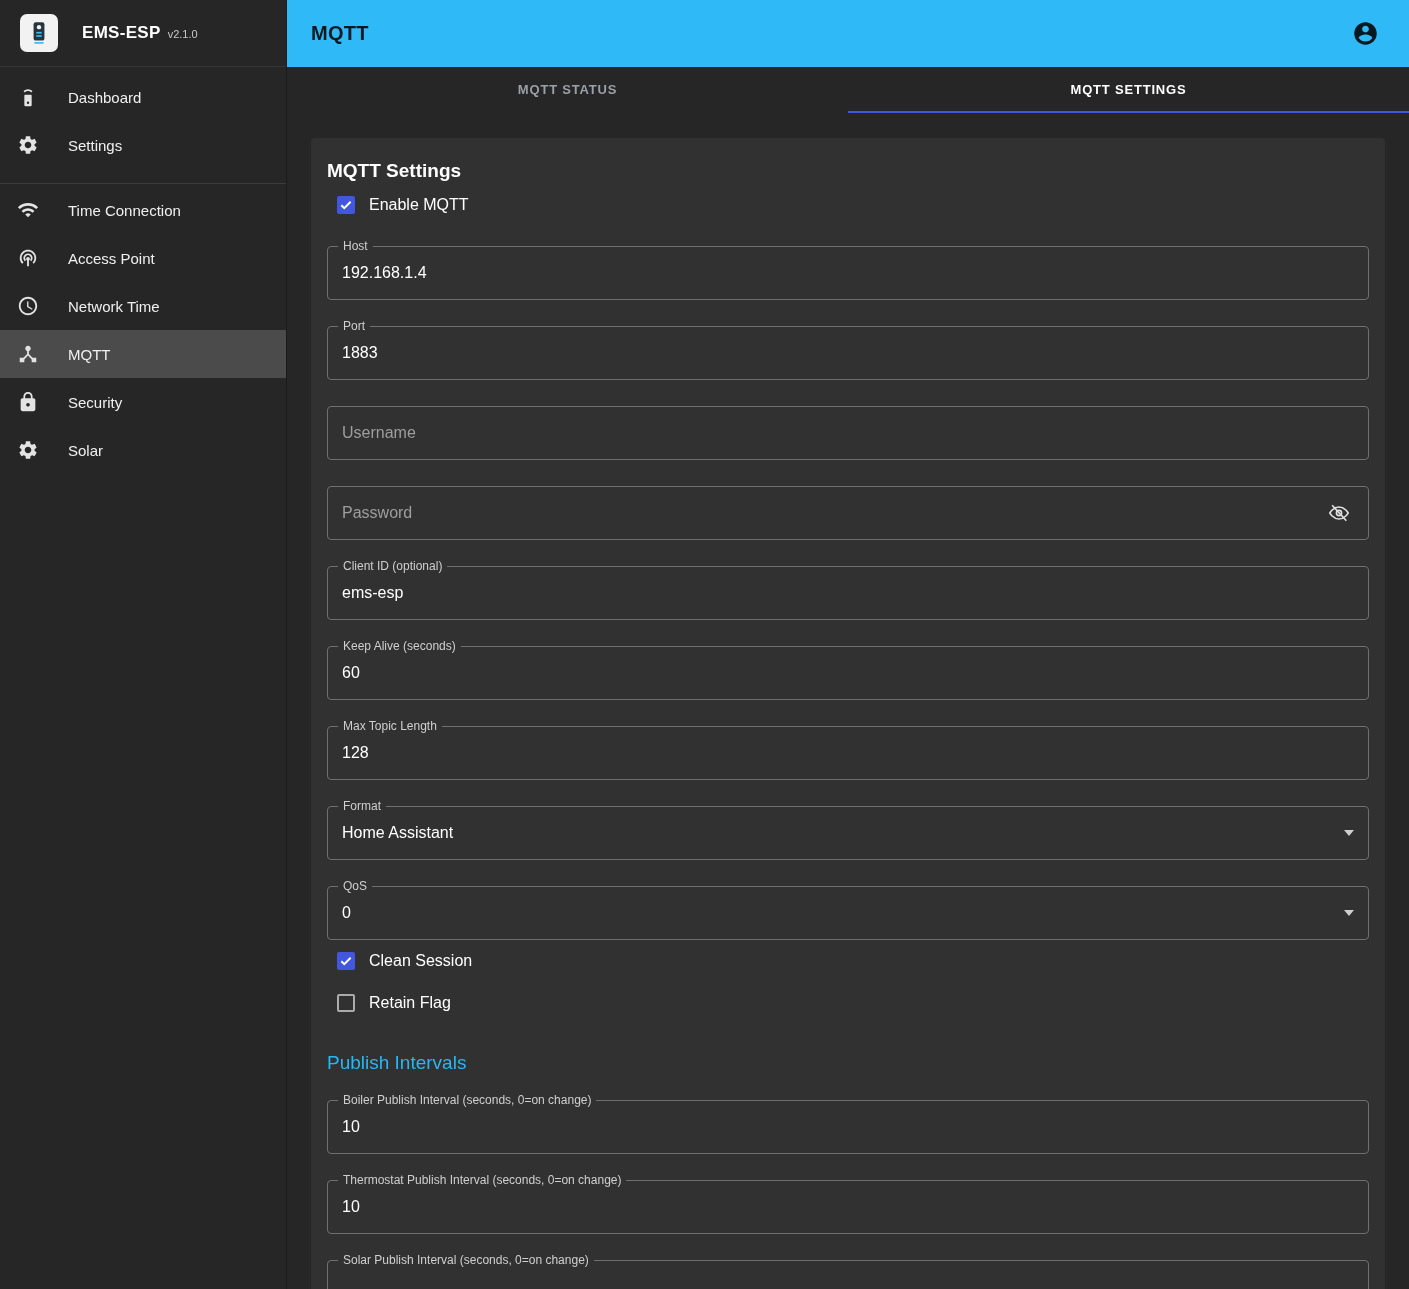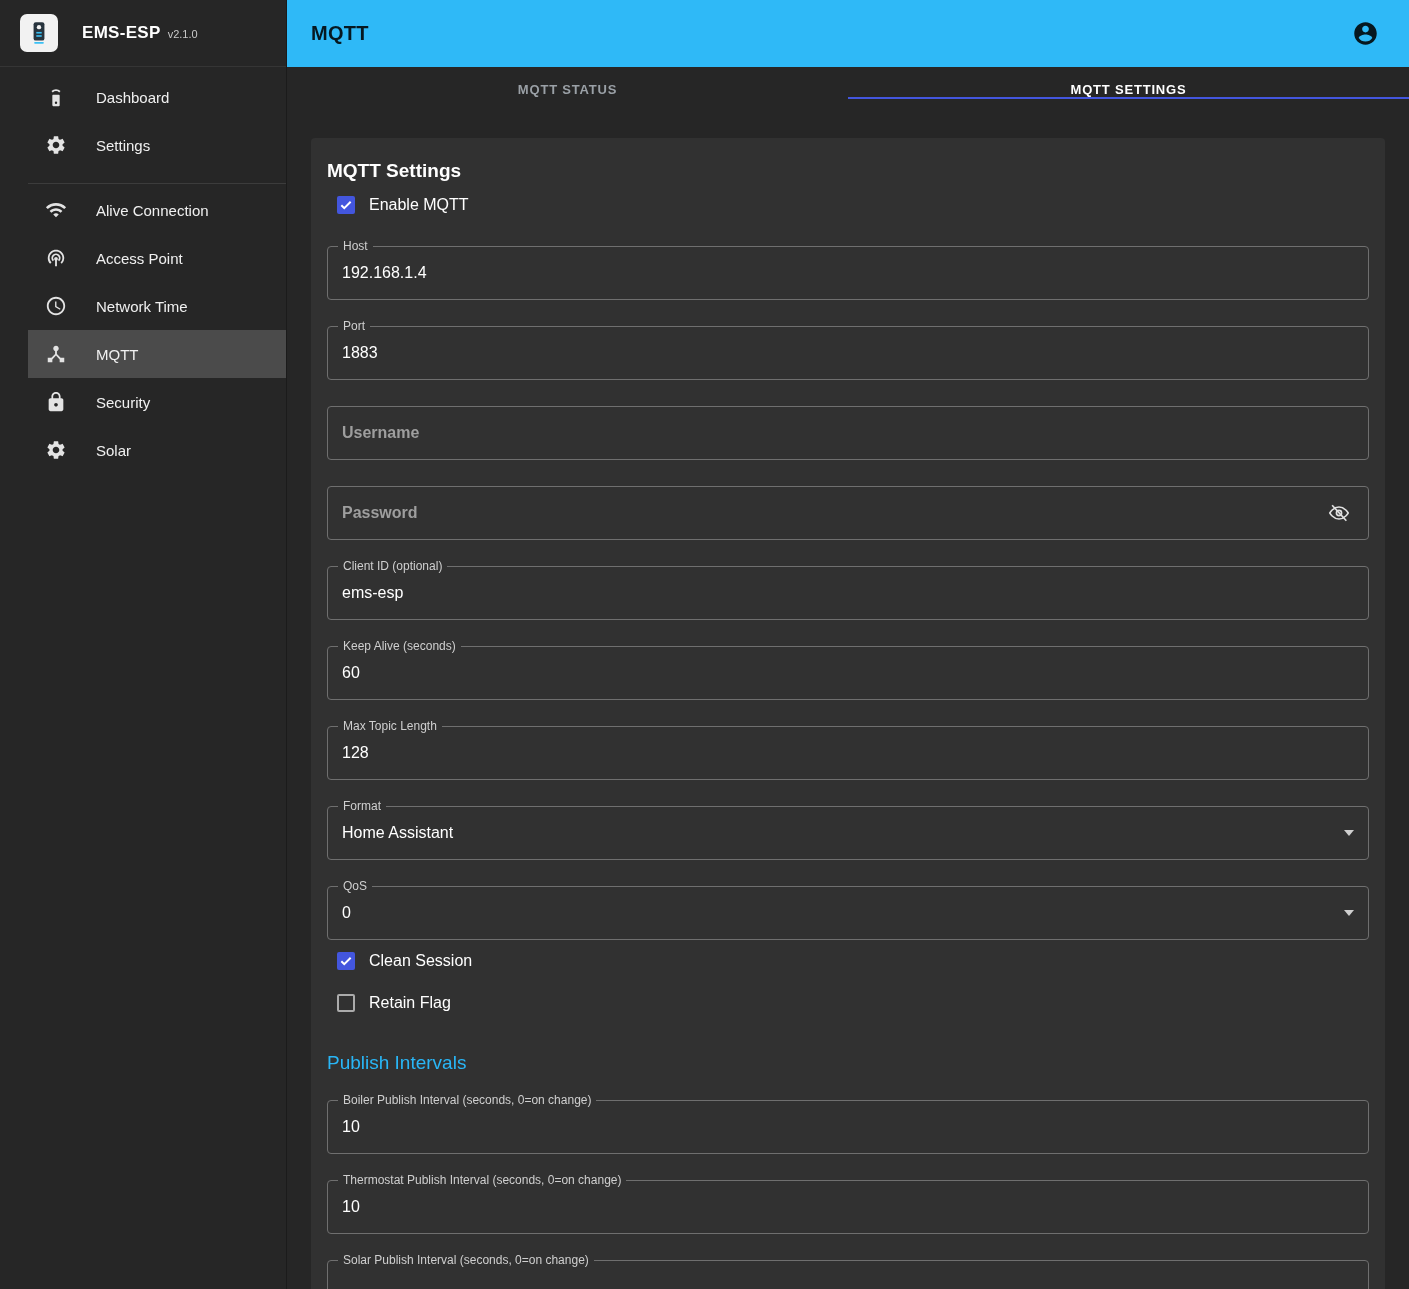--- a/index.html
+++ b/index.html
@@ -20,38 +20,38 @@
     color:#fff;
   }
   .app{display:flex;width:100%;height:100%;}
 
   
   .sidebar{flex:0 0 287px;width:287px;background:var(--sidebar-bg);border-right:1px solid #1b1b1b;display:flex;flex-direction:column;}
   .sidebar-header{height:67px;flex:0 0 67px;display:flex;align-items:center;padding:0 20px;border-bottom:1px solid #353535;}
   .logo{width:38px;height:38px;background:#f2f2f2;border-radius:7px;display:flex;align-items:center;justify-content:center;margin-right:24px;}
   .brand{font-size:17px;font-weight:bold;color:#fff;letter-spacing:.3px;}
   .version{font-size:11px;color:#c9c9c9;margin-left:7px;position:relative;top:1px;}
-  .nav{padding-top:6px;margin-left:28px;}
+  .nav{padding-top:6px;}
   .nav-item{height:48px;display:flex;align-items:center;padding:0 16px;cursor:pointer;}
   .nav-item.selected{background:var(--selected-bg);}
   .nav-icon{width:24px;height:24px;display:flex;align-items:center;justify-content:center;margin-right:28px;}
   .nav-icon svg{fill:#e3e3e3;}
   .nav-label{font-size:15px;color:#f0f0f0;}
   .nav-divider{height:1px;background:#3c3c3c;margin:14px 0 2px 0;border:none;}
 
   
   .main{flex:1;display:flex;flex-direction:column;min-width:0;}
   .appbar{height:67px;flex:0 0 67px;background:var(--appbar);display:flex;align-items:center;padding:0 24px;}
   .appbar-title{font-size:20px;font-weight:bold;color:rgba(0,0,0,.87);letter-spacing:.3px;}
   .appbar-spacer{flex:1;}
   .account-btn{width:40px;height:40px;border-radius:50%;display:flex;align-items:center;justify-content:center;cursor:pointer;}
   .account-btn svg{fill:rgba(0,0,0,.87);}
 
   
-  .tabs{height:46px;flex:0 0 46px;background:var(--content-bg);display:flex;align-items:center;}
+  .tabs{height:46px;flex:0 0 46px;background:var(--content-bg);display:flex;}
   .tab{flex:1;display:flex;align-items:center;justify-content:center;font-size:13px;font-weight:bold;letter-spacing:.8px;color:#9aa0a6;cursor:pointer;border-bottom:2px solid transparent;text-transform:uppercase;}
   .tab.active{color:#fff;border-bottom:2px solid var(--accent);}
 
   
   .content{flex:1;padding:25px 24px;overflow:hidden;}
   .card{background:var(--card-bg);border-radius:4px;padding:16px 16px 40px 16px;min-height:1300px;}
   .card-heading{font-size:19px;font-weight:bold;color:#fff;margin:6px 0 14px 0;}
   .section-heading{font-size:19px;font-weight:normal;color:var(--heading-accent);margin:16px 0 0 0;}
 
   
@@ -61,21 +61,21 @@
   .checkbox.checked{background:var(--accent);}
   .checkbox.unchecked{background:transparent;border:2px solid #ababab;}
   .check-label{font-size:16px;color:#fff;}
   .checks{margin-top:12px;}
 
   
   .tfield{position:relative;height:54px;border:1px solid #6f6f6f;border-radius:4px;display:flex;align-items:center;padding:0 14px;margin-top:26px;cursor:text;}
   .tfield.first{margin-top:10px;}
   .tlabel{position:absolute;top:-8px;left:10px;background:var(--card-bg);padding:0 5px;font-size:12px;color:#cfcfcf;white-space:nowrap;}
   .tvalue{font-size:16px;color:#fff;}
-  .tplaceholder{font-size:16px;color:#9e9e9e;font-weight:bold;}
+  .tplaceholder{font-size:16px;color:#9e9e9e;}
   .caret{margin-left:auto;width:0;height:0;border-left:5px solid transparent;border-right:5px solid transparent;border-top:6px solid #cfcfcf;}
   .eye-btn{margin-left:auto;width:30px;height:30px;display:flex;align-items:center;justify-content:center;cursor:pointer;}
   .eye-btn svg{stroke:#e0e0e0;fill:none;stroke-width:1.8;}
 </style>
 </head>
 <body>
 
 <div class="app">
 
   <aside class="sidebar">
@@ -116,21 +116,21 @@
       </div>
 
       <hr class="nav-divider">
 
       <div class="nav-item">
         <span class="nav-icon">
           <svg viewBox="0 0 24 24" width="22" height="22">
             <path d="M1 9l2 2c4.97-4.97 13.03-4.97 18 0l2-2C16.93 2.93 7.08 2.93 1 9zm8 8l3 3 3-3a4.237 4.237 0 00-6 0zm-4-4l2 2a7.074 7.074 0 0110 0l2-2C15.14 9.14 8.87 9.14 5 13z"></path>
           </svg>
         </span>
-        <span class="nav-label">Alive Connection</span>
+        <span class="nav-label">Time Connection</span>
       </div>
 
       <div class="nav-item">
         <span class="nav-icon">
           <svg viewBox="0 0 24 24" width="22" height="22">
             <path d="M12 11c-1.1 0-2 .9-2 2 0 .74.4 1.38 1 1.72V21h2v-6.28c.6-.35 1-.98 1-1.72 0-1.1-.9-2-2-2zm0-8C7.03 3 3 7.03 3 12c0 2.49 1.01 4.75 2.64 6.39l1.41-1.41A6.967 6.967 0 015 12c0-3.87 3.13-7 7-7s7 3.13 7 7c0 1.93-.78 3.68-2.05 4.95l1.41 1.41A8.945 8.945 0 0021 12c0-4.97-4.03-9-9-9zm0 4c-2.76 0-5 2.24-5 5 0 1.38.56 2.63 1.46 3.54l1.41-1.41a3 3 0 114.24 0l1.41 1.41A4.98 4.98 0 0017 12c0-2.76-2.24-5-5-5z"></path>
           </svg>
         </span>
         <span class="nav-label">Access Point</span>
       </div>

